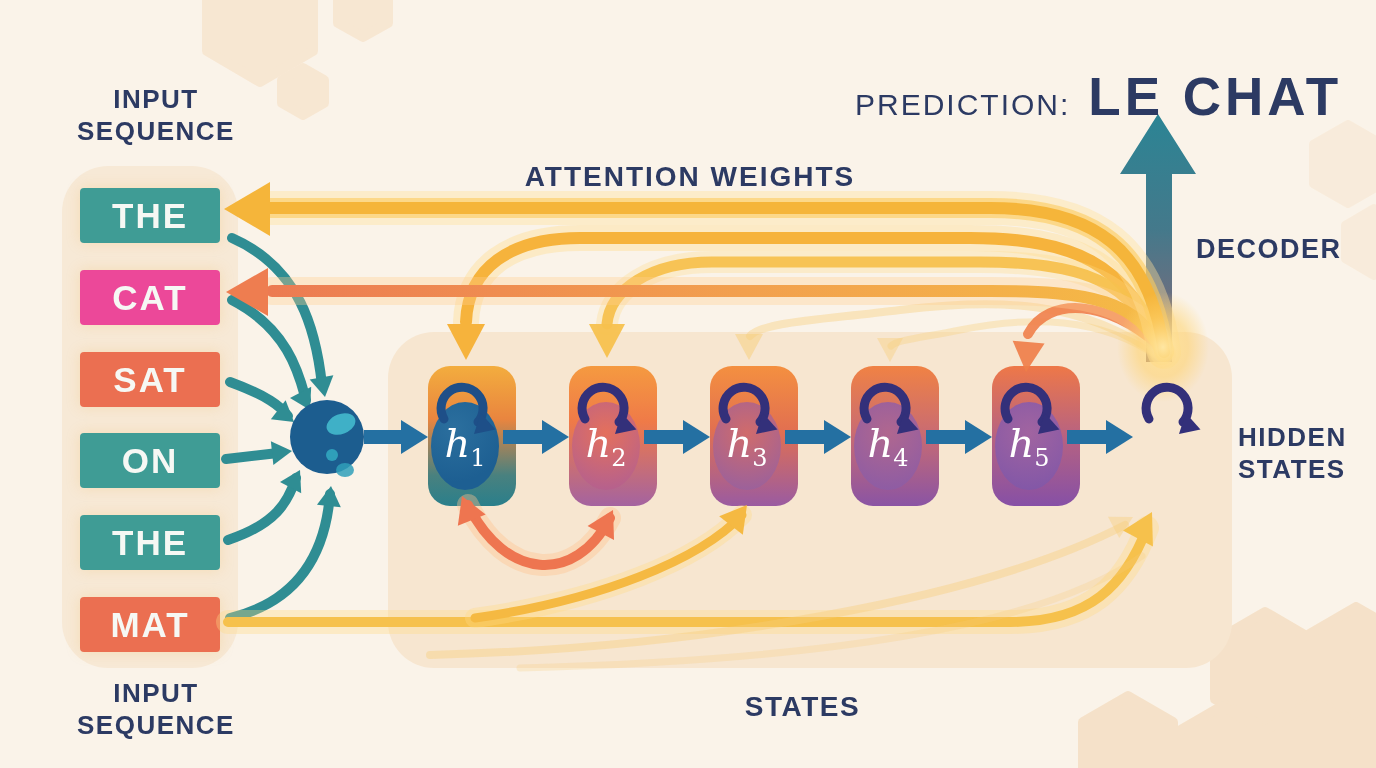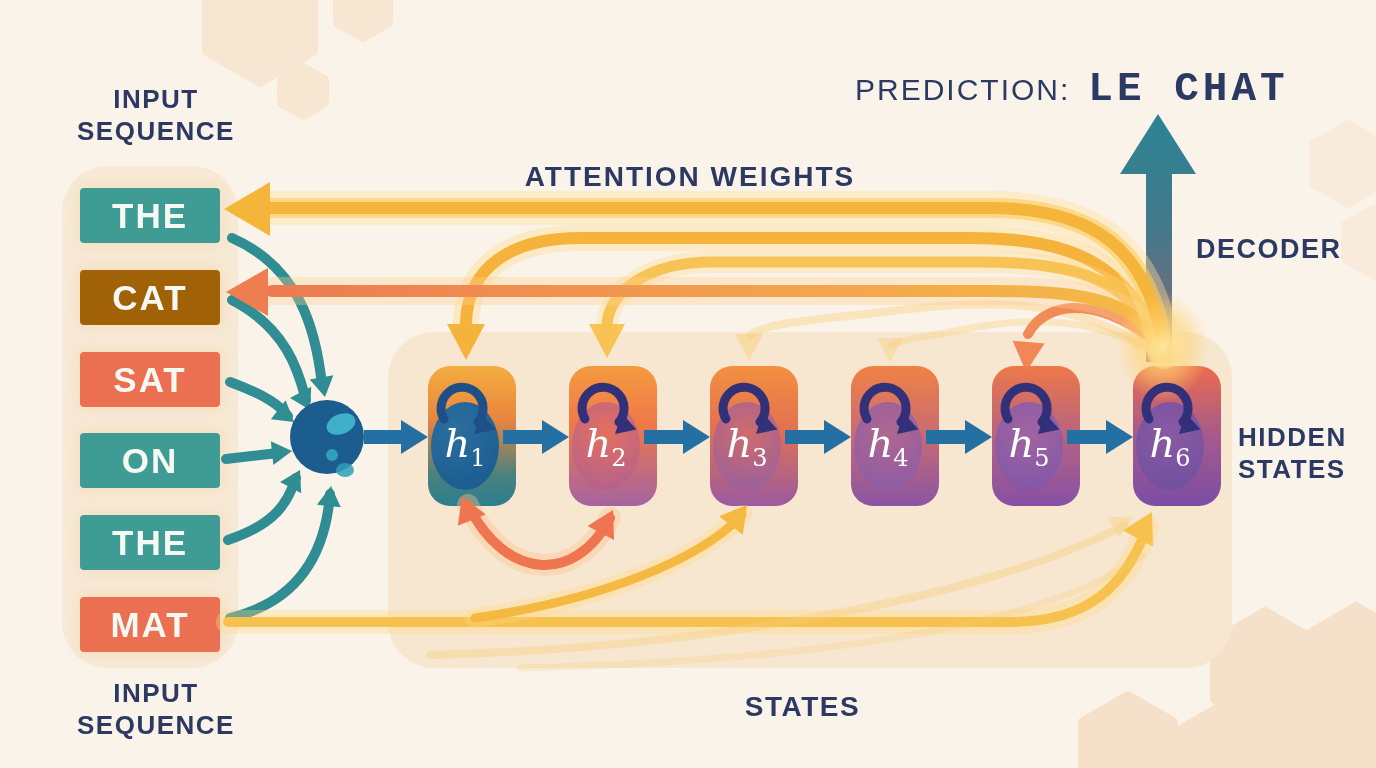--- a/index.html
+++ b/index.html
@@ -13,21 +13,21 @@
            text-align:center;line-height:1.22;}
   #lbl-input-top{left:70px;top:84px;width:172px;font-size:26px;}
   #lbl-input-bottom{left:70px;top:678px;width:172px;font-size:26px;}
   #lbl-attention{left:480px;top:160px;width:420px;font-size:28px;letter-spacing:2px;}
   #lbl-decoder{left:1196px;top:233px;width:170px;font-size:27px;text-align:left;}
   #lbl-hidden{left:1238px;top:410px;width:130px;font-size:26px;text-align:left;margin-top:12px;}
   #lbl-encoder{left:700px;top:690px;width:205px;font-size:28px;}
   #prediction{position:absolute;left:855px;top:66px;display:flex;align-items:baseline;
               gap:18px;color:#2c3a63;}
   #prediction .p1{font-size:30px;font-weight:400;letter-spacing:2px;}
-  #prediction .p2{font-size:41px;font-weight:700;letter-spacing:4px;font-family:Liberation Mono, monospace;}
+  #prediction .p2{font-size:53px;font-weight:700;letter-spacing:4px;}
   .token{position:absolute;left:80px;width:140px;height:55px;border-radius:4px;
          display:flex;align-items:center;justify-content:center;color:#f6f8f4;
          font-size:35px;font-weight:700;letter-spacing:2px;
          box-shadow:0 0 14px rgba(245,180,80,.25);}
   .tok1{top:188px}.tok2{top:270px}.tok3{top:352px}
   .tok4{top:433px}.tok5{top:515px}.tok6{top:597px}
   .hsbox{position:absolute;top:366px;width:74px;height:140px;border-radius:22px;padding-left:14px;}
   .hs1{left:428px;background:linear-gradient(180deg,#f3ad3e 0%,#e9853f 38%,#49817f 78%,#2a7f8b 100%);}
   .hs2{left:569px;background:linear-gradient(180deg,#f59a40 0%,#ef7a48 40%,#a463a0 100%);}
   .hs3{left:710px;background:linear-gradient(180deg,#f49040 0%,#e27050 45%,#9a5ba1 100%);}
@@ -70,21 +70,21 @@
     </g>
   </svg>
 
   <div class="panel" id="token-panel"></div>
   <div class="panel" id="encoder-panel"></div>
 
   <div style="position:absolute;inset:0;">
       <div class="token tok1" style="background: rgb(63, 156, 149);">
         <span>THE</span>
       </div>
-      <div class="token tok2" style="background: #a16207;">
+      <div class="token tok2" style="background: #ec4899;">
         <span>CAT</span>
       </div>
       <div class="token tok3" style="background: rgb(235, 111, 81);">
         <span>SAT</span>
       </div>
       <div class="token tok4" style="background: rgb(63, 156, 149);">
         <span>ON</span>
       </div>
       <div class="token tok5" style="background: rgb(63, 156, 149);">
         <span>THE</span>
@@ -110,25 +110,20 @@
         </div>
       </div>
       <div class="hsbox hs4">
         <div class="hcirc">
           <span class="hlab"><i>h</i><sub>4</sub></span>
         </div>
       </div>
       <div class="hsbox hs5">
         <div class="hcirc">
           <span class="hlab"><i>h</i><sub>5</sub></span>
-        </div>
-      </div>
-      <div class="hsbox hs6">
-        <div class="hcirc">
-          <span class="hlab"><i>h</i><sub>6</sub></span>
         </div>
       </div>
     </div>
 
   <svg width="1376" height="768">
     <defs>
       <linearGradient id="catg" gradientUnits="userSpaceOnUse" x1="260" y1="0" x2="1140" y2="0">
         <stop offset="0" stop-color="#ec7a52"></stop>
           <stop offset="0.55" stop-color="#f2a04e"></stop>
         <stop offset="1" stop-color="#f5b946"></stop>

